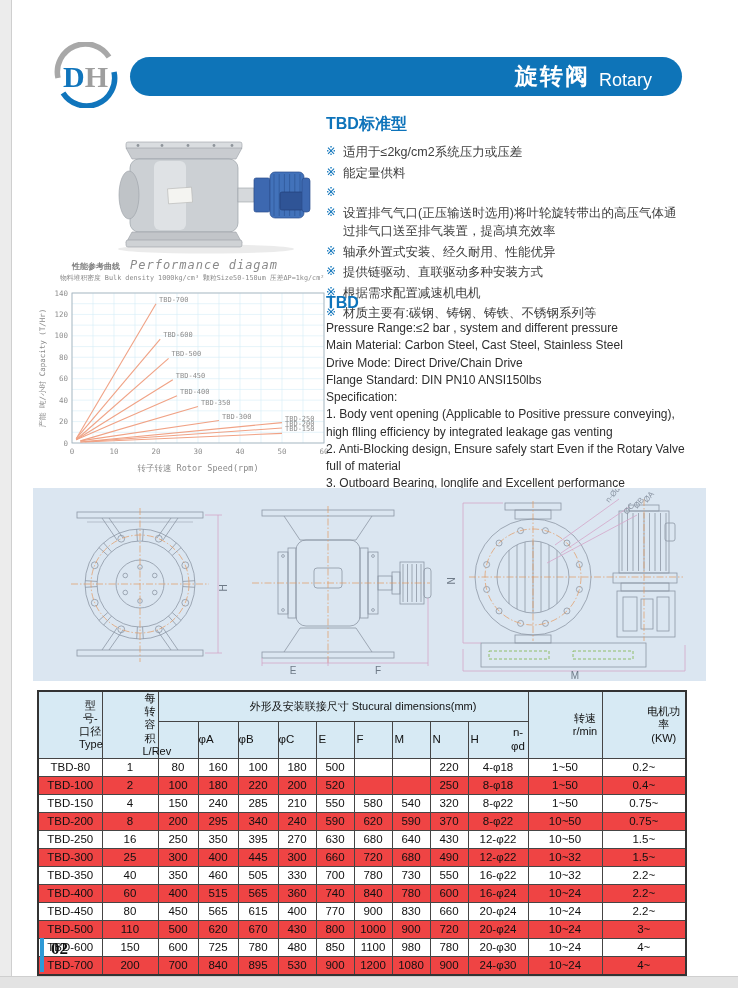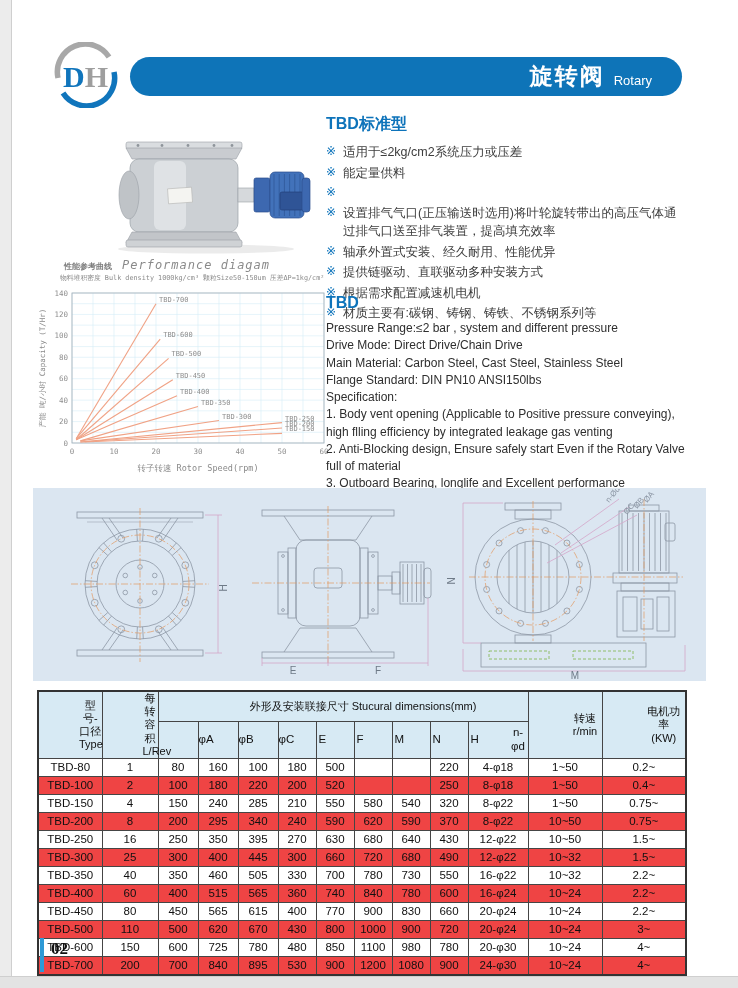--- a/index.html
+++ b/index.html
@@ -6,36 +6,36 @@
   body{width:738px;height:988px;position:relative;background:#ffffff;
        font-family:"Liberation Sans","DejaVu Sans",sans-serif;overflow:hidden;}
   .left-strip{position:absolute;left:0;top:0;width:11px;height:988px;background:#ececec;border-right:1px solid #cfcfcf;}
   .bottom-strip{position:absolute;left:0;top:976px;width:738px;height:12px;background:#e3e3e3;border-top:1px solid #cfcfcf;}
 
   
   .logo{position:absolute;left:46px;top:42px;width:80px;height:66px;}
   .banner{position:absolute;left:130px;top:57px;width:552px;height:39px;background:#0e74b8;border-radius:26px;
           display:flex;align-items:center;justify-content:flex-end;padding-right:30px;box-sizing:border-box;color:#fff;}
   .banner .zh{font-size:23px;font-weight:bold;letter-spacing:2px;}
-  .banner .en{font-size:13px;margin-left:9px;margin-top:8px;}
+  .banner .en{font-size:18px;margin-left:9px;margin-top:8px;}
 
   
   .features{position:absolute;left:326px;top:114px;width:362px;}
   .section-title{color:#0d73ba;font-size:16px;font-weight:bold;margin:0 0 8px 0;}
   .feat-item{display:flex;gap:7px;font-size:12.5px;color:#3d3d3d;line-height:1.48;margin-bottom:2px;}
   .feat-item .bullet{color:#0d73ba;font-size:12px;flex:0 0 auto;}
   .specs{position:absolute;left:326px;top:294px;width:364px;}
   .spec-line{margin:0;font-size:12px;color:#2e2e2e;line-height:1.44;}
 
   
   .photo{position:absolute;left:96px;top:136px;width:215px;height:120px;}
 
   
   .chart{position:absolute;left:36px;top:258px;width:306px;}
-  .chart-title{display:flex;align-items:baseline;gap:10px;margin-left:28px;color:#8a8a8a;}
+  .chart-title{display:flex;align-items:baseline;gap:10px;margin-left:36px;color:#8a8a8a;}
   .chart-title .zh{font-size:8px;font-weight:bold;color:#7d7d7d;}
   .chart-title .en{font-size:12px;font-family:"DejaVu Sans Mono",monospace;letter-spacing:1px;font-style:italic;}
   .chart-sub{margin:1px 0 2px 24px;font-size:6.8px;color:#8a8a8a;font-family:"DejaVu Sans Mono",monospace;}
 
   
   .panel{position:absolute;left:33px;top:488px;width:673px;height:193px;background:#dbe6f1;}
   .panel svg{position:absolute;}
   .dwg{stroke:#8d97a5;stroke-width:.8;fill:none;}
   .cl{stroke:#e2985f;stroke-width:.7;fill:none;stroke-dasharray:7 2 1.5 2;}
   .dim{stroke:#d4a6c9;stroke-width:.8;fill:none;}
@@ -214,22 +214,22 @@
         <span class="bullet">※</span>
         <span>材质主要有:碳钢、铸钢、铸铁、不锈钢系列等</span>
       </div>
     </div>
 </div>
 
 <div class="specs">
   <h2 class="section-title">TBD</h2>
   <div id="spec-list">
       <p class="spec-line">Pressure Range:≤2 bar , system and different pressure</p>
+      <p class="spec-line">Main Material: Carbon Steel, Cast Steel, Stainless Steel</p>
       <p class="spec-line">Drive Mode: Direct Drive/Chain Drive</p>
-      <p class="spec-line">Main Material: Carbon Steel, Cast Steel, Stainless Steel</p>
       <p class="spec-line">Flange Standard: DIN PN10 ANSI150lbs</p>
       <p class="spec-line">Specification:</p>
       <p class="spec-line">1. Body vent opening (Applicable to Positive pressure conveying), high flling efficiency by integrated leakage gas venting</p>
       <p class="spec-line">2. Anti-Blocking design, Ensure safely start Even if the Rotary Valve full of material</p>
       <p class="spec-line">3. Outboard Bearing, longlife and Excellent performance</p>
     </div>
 </div>
 
 <div class="panel">
 

